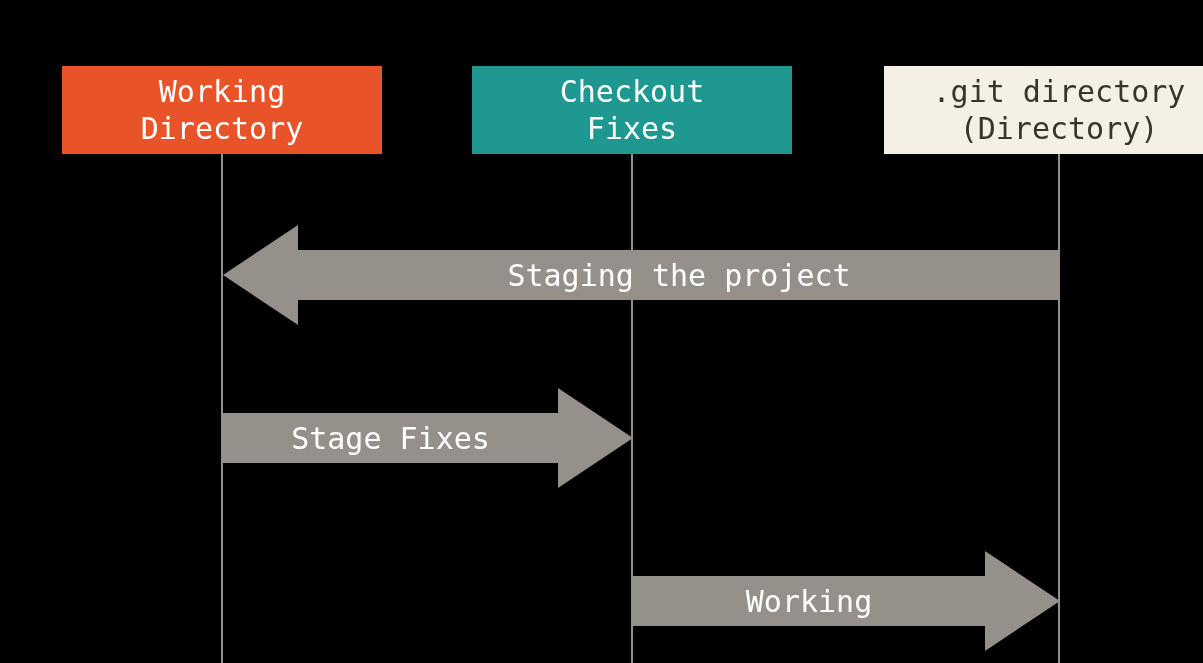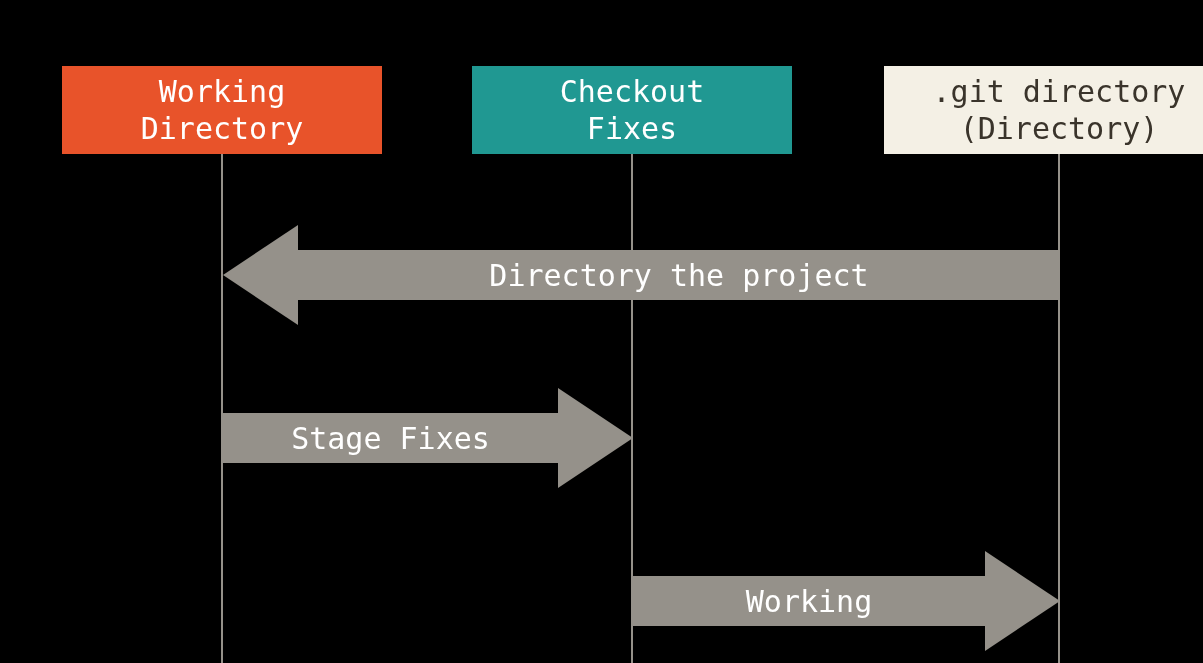--- a/index.html
+++ b/index.html
@@ -74,21 +74,21 @@
   <span><span>Checkout</span>
 <span>Fixes</span></span>
 </div>
 <div class="header-box hb3">
   <span><span>.git directory</span>
 <span>(Directory)</span></span>
 </div>
 
 <div class="arrow-head-left" style="left:175px; top:177px;"></div>
 <div class="arrow-bar" style="left:250px; top:202px; width:762px;">
-  <span>Directory the project</span>
+  <span>Staging the project</span>
 </div>
 
 <div class="arrow-bar" style="left:175px; top:365px; width:335px;">
   <span>Stage Fixes</span>
 </div>
 <div class="arrow-head-right" style="left:510px; top:340px;"></div>
 
 <div class="arrow-bar" style="left:585px; top:528px; width:352px;">
   <span>Working</span>
 </div>

